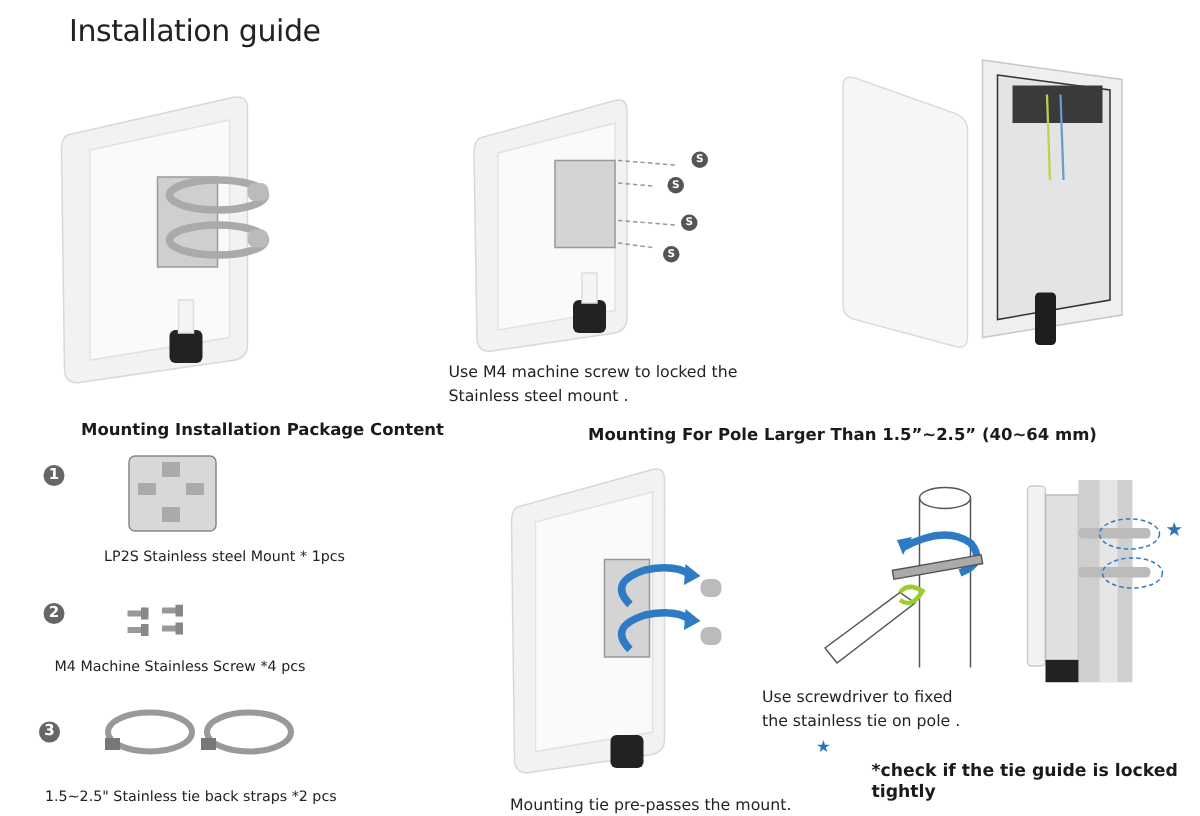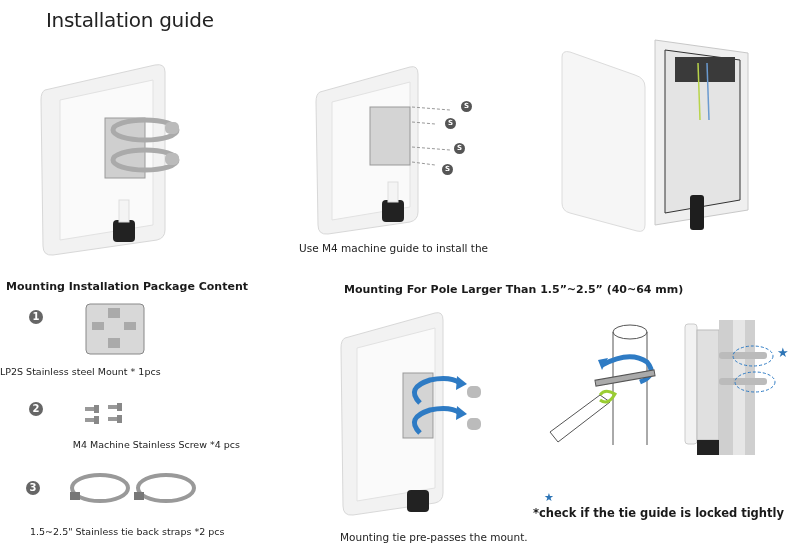--- a/index.html
+++ b/index.html
@@ -1,20 +1,20 @@
 <!DOCTYPE html>
 <html><head>
   <meta charset="utf-8">
   <style>
     html, body { margin:0; padding:0; background:#ffffff; }
     body { width:800px; height:544px; position:relative; overflow:hidden; font-family:"Liberation Sans", sans-serif; color:#222; }
     .abs { position:absolute; }
     .title { left:30px; top:8px; font-size:20px; color:#222; font-family:"DejaVu Sans", sans-serif; font-weight:normal; letter-spacing:-0.3px;margin-left:16px; }
     .cap { font-size:10.5px; color:#222; line-height:16px; font-family:"DejaVu Sans", sans-serif; }
-    .hdr-bold { font-weight:bold; font-family:"DejaVu Sans", sans-serif; color:#1a1a1a; }
+    .hdr-bold { font-weight:bold; font-family:"DejaVu Sans", sans-serif; color:#1a1a1a;margin-left:48px; }
     .num-badge { width:14px; height:14px; border-radius:50%; background:#666; color:#fff; font-size:10px; font-weight:bold; text-align:center; line-height:14px; font-family:"DejaVu Sans", sans-serif; }
     .s-badge { width:11px; height:11px; border-radius:50%; background:#555; color:#fff; font-size:7px; font-weight:bold; text-align:center; line-height:11px; font-family:"DejaVu Sans", sans-serif; }
     svg { position:absolute; }
   </style>
 </head>
 <body>
 
 <div class="abs title">Installation guide</div>
 
 <svg style="left:35px;top:60px" width="190" height="200" viewBox="0 0 190 200">
@@ -39,21 +39,22 @@
   <line x1="102" y1="100" x2="125" y2="103" stroke="#999" stroke-dasharray="3,2"></line>
   <rect x="72" y="138" width="22" height="22" rx="4" fill="#222"></rect>
   <rect x="78" y="120" width="10" height="20" fill="#f4f4f4" stroke="#ddd"></rect>
 </svg>
 <div class="abs s-badge" style="left:461px;top:101px">S</div>
 <div class="abs s-badge" style="left:445px;top:118px">S</div>
 <div class="abs s-badge" style="left:454px;top:143px">S</div>
 <div class="abs s-badge" style="left:442px;top:164px">S</div>
 
 <div class="abs cap" style="left:299px;top:240px;width:240px">
-  <div>Use M4 machine guide  to install the</div>
+  <div>Use M4 machine screw  to locked the</div>
+  <div>Stainless steel mount  .</div>
 </div>
 
 <svg style="left:550px;top:35px" width="220" height="205" viewBox="0 0 220 205">
   <path d="M12 22 Q12 15 20 17 L85 40 Q95 43 95 52 L95 190 Q95 198 87 196 L20 178 Q12 176 12 168Z" fill="#f6f6f6" stroke="#dcdcdc"></path>
   <path d="M105 5 L198 18 L198 175 L105 190 Z" fill="#efefef" stroke="#c8c8c8"></path>
   <path d="M115 15 L190 25 L190 165 L115 178 Z" fill="#e4e4e4" stroke="#333"></path>
   <rect x="125" y="22" width="60" height="25" fill="#3a3a3a"></rect>
   <line x1="148" y1="28" x2="150" y2="85" stroke="#b8d44a" stroke-width="1.5"></line>
   <line x1="157" y1="28" x2="159" y2="85" stroke="#6a9ad0" stroke-width="1.5"></line>
   <rect x="140" y="160" width="14" height="35" rx="3" fill="#1e1e1e"></rect>
@@ -62,34 +63,34 @@
 <div class="abs hdr-bold" style="left:6px;top:280px;font-size:11px">Mounting Installation Package Content</div>
 
 <div class="abs num-badge" style="left:29px;top:310px">1</div>
 <svg style="left:80px;top:300px" width="70" height="58" viewBox="0 0 70 58">
   <rect x="6" y="4" width="58" height="50" rx="4" fill="#d8d8d8" stroke="#888"></rect>
   <rect x="28" y="8" width="12" height="10" fill="#aaa"></rect>
   <rect x="28" y="38" width="12" height="10" fill="#aaa"></rect>
   <rect x="12" y="22" width="12" height="8" fill="#aaa"></rect>
   <rect x="44" y="22" width="12" height="8" fill="#aaa"></rect>
 </svg>
-<div class="abs cap" style="left:0;top:364px;width:230px;text-align:left;font-size:9.5px">LP2S Stainless steel Mount * 1pcs</div>
+<div class="abs cap" style="left:0;top:364px;width:230px;text-align:right;font-size:9.5px">LP2S Stainless steel Mount * 1pcs</div>
 
 <div class="abs num-badge" style="left:29px;top:402px">2</div>
 <svg style="left:82px;top:403px" width="50" height="25" viewBox="0 0 50 25">
   <rect x="3" y="4" width="12" height="4" fill="#999"></rect>
     <rect x="12" y="2" width="5" height="8" fill="#888"></rect>
   <rect x="26" y="2" width="12" height="4" fill="#999"></rect>
     <rect x="35" y="0" width="5" height="8" fill="#888"></rect>
   <rect x="3" y="15" width="12" height="4" fill="#999"></rect>
     <rect x="12" y="13" width="5" height="8" fill="#888"></rect>
   <rect x="26" y="14" width="12" height="4" fill="#999"></rect>
     <rect x="35" y="12" width="5" height="8" fill="#888"></rect>
 </svg>
-<div class="abs cap" style="left:0;top:437px;width:240px;text-align:right;font-size:9.5px">M4 Machine Stainless Screw *4 pcs</div>
+<div class="abs cap" style="left:0;top:437px;width:240px;text-align:center;font-size:9.5px">M4 Machine Stainless Screw *4 pcs</div>
 
 <div class="abs num-badge" style="left:26px;top:481px">3</div>
 <svg style="left:68px;top:470px" width="135" height="40" viewBox="0 0 135 40">
   <ellipse cx="32" cy="18" rx="28" ry="13" fill="#fff" stroke="#999" stroke-width="4"></ellipse>
   <ellipse cx="98" cy="18" rx="28" ry="13" fill="#fff" stroke="#999" stroke-width="4"></ellipse>
   <rect x="2" y="22" width="10" height="8" fill="#777"></rect>
   <rect x="66" y="22" width="10" height="8" fill="#777"></rect>
 </svg>
 <div class="abs cap" style="left:30px;top:524px;width:200px;font-size:9.5px">1.5~2.5" Stainless tie back straps  *2 pcs</div>
 
@@ -127,15 +128,17 @@
   <rect x="50" y="0" width="12" height="135" fill="#e6e6e6"></rect>
   <rect x="36" y="32" width="48" height="7" rx="3" fill="#bbb"></rect>
   <rect x="36" y="58" width="48" height="7" rx="3" fill="#bbb"></rect>
   <ellipse cx="70" cy="36" rx="20" ry="10" fill="none" stroke="#2e7bc4" stroke-dasharray="3,2"></ellipse>
   <ellipse cx="72" cy="62" rx="20" ry="10" fill="none" stroke="#2e7bc4" stroke-dasharray="3,2"></ellipse>
   <rect x="14" y="120" width="22" height="15" fill="#222"></rect>
 </svg>
 <div class="abs" style="left:777px;top:345px;color:#2e75b6;font-size:13px">★</div>
 
 <div class="abs cap" style="left:508px;top:457px;width:200px">
+  <div>Use  screwdriver to fixed</div>
+  <div>the stainless tie on pole  .</div>
 </div>
 <div class="abs" style="left:544px;top:491px;color:#2e75b6;font-size:11px">★</div>
 <div class="abs hdr-bold" style="left:533px;top:506px;font-size:11.5px">*check if the tie guide is locked tightly</div>
 
 </body></html>

